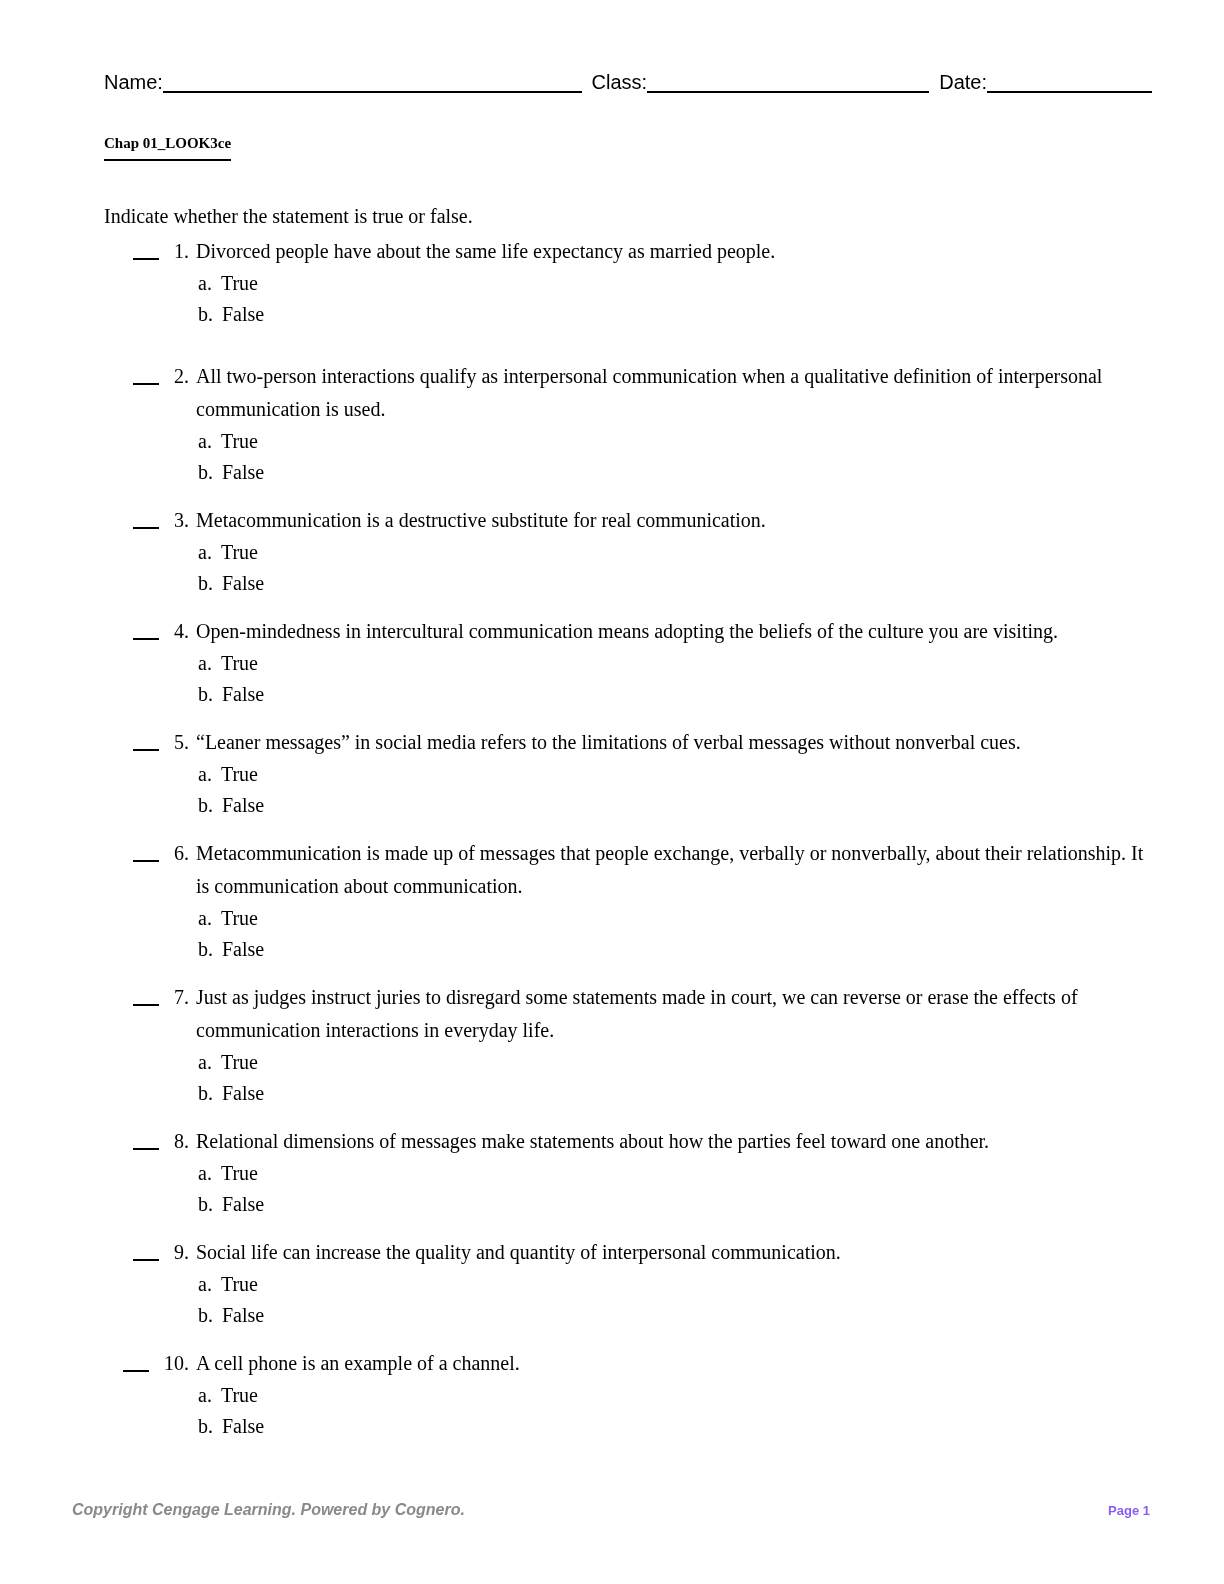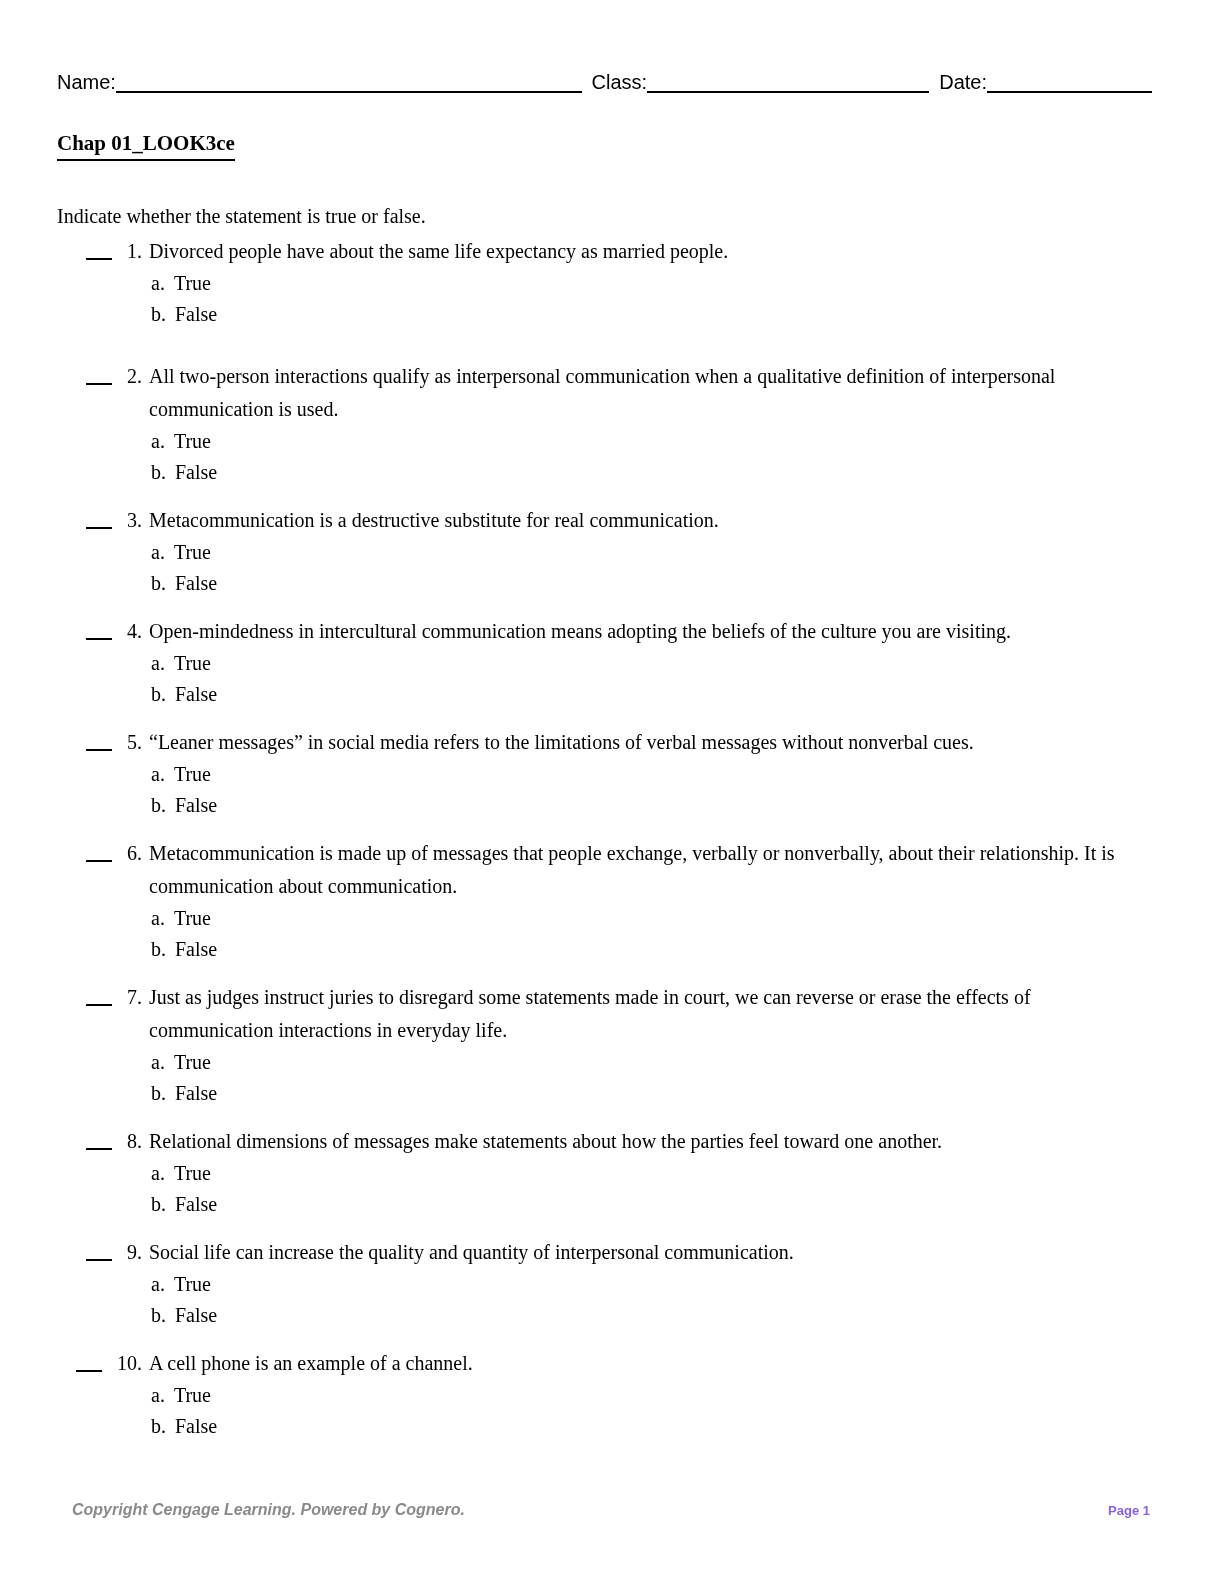--- a/index.html
+++ b/index.html
@@ -4,21 +4,21 @@
 <style>
   * { margin: 0; padding: 0; box-sizing: border-box; }
   html, body { background: #ffffff; }
   .page {
     position: relative;
     width: 1224px;
     height: 1584px;
     background: #ffffff;
     color: #000000;
     font-family: "Liberation Serif", serif;
-    padding: 70px 72px 0 57px;
+    padding: 70px 72px 0 104px;
     overflow: hidden;
   }
 
   
   .hdr {
     display: flex;
     align-items: baseline;
     font-family: "Liberation Sans", sans-serif;
     font-size: 20px;
     line-height: 24px;
@@ -34,21 +34,21 @@
   .rule-name { flex: 1 1 auto; }
   .rule-class { width: 282px; flex: 0 0 auto; }
   .rule-date { width: 165px; flex: 0 0 auto; }
   .hdr-label { flex: 0 0 auto; }
   .gap10 { margin-left: 10px; text-align: right; }
 
   
   .doc-title {
     display: inline-block;
     margin-top: 34px;
-    font-size: 21px;
+    font-size: 15px;
     font-weight: bold;
     line-height: 30px;
     border-bottom: 2px solid #000;
     padding-bottom: 1px;
   }
   .instruction {
     margin-top: 42px;
     font-size: 20px;
     line-height: 27px;
   }

